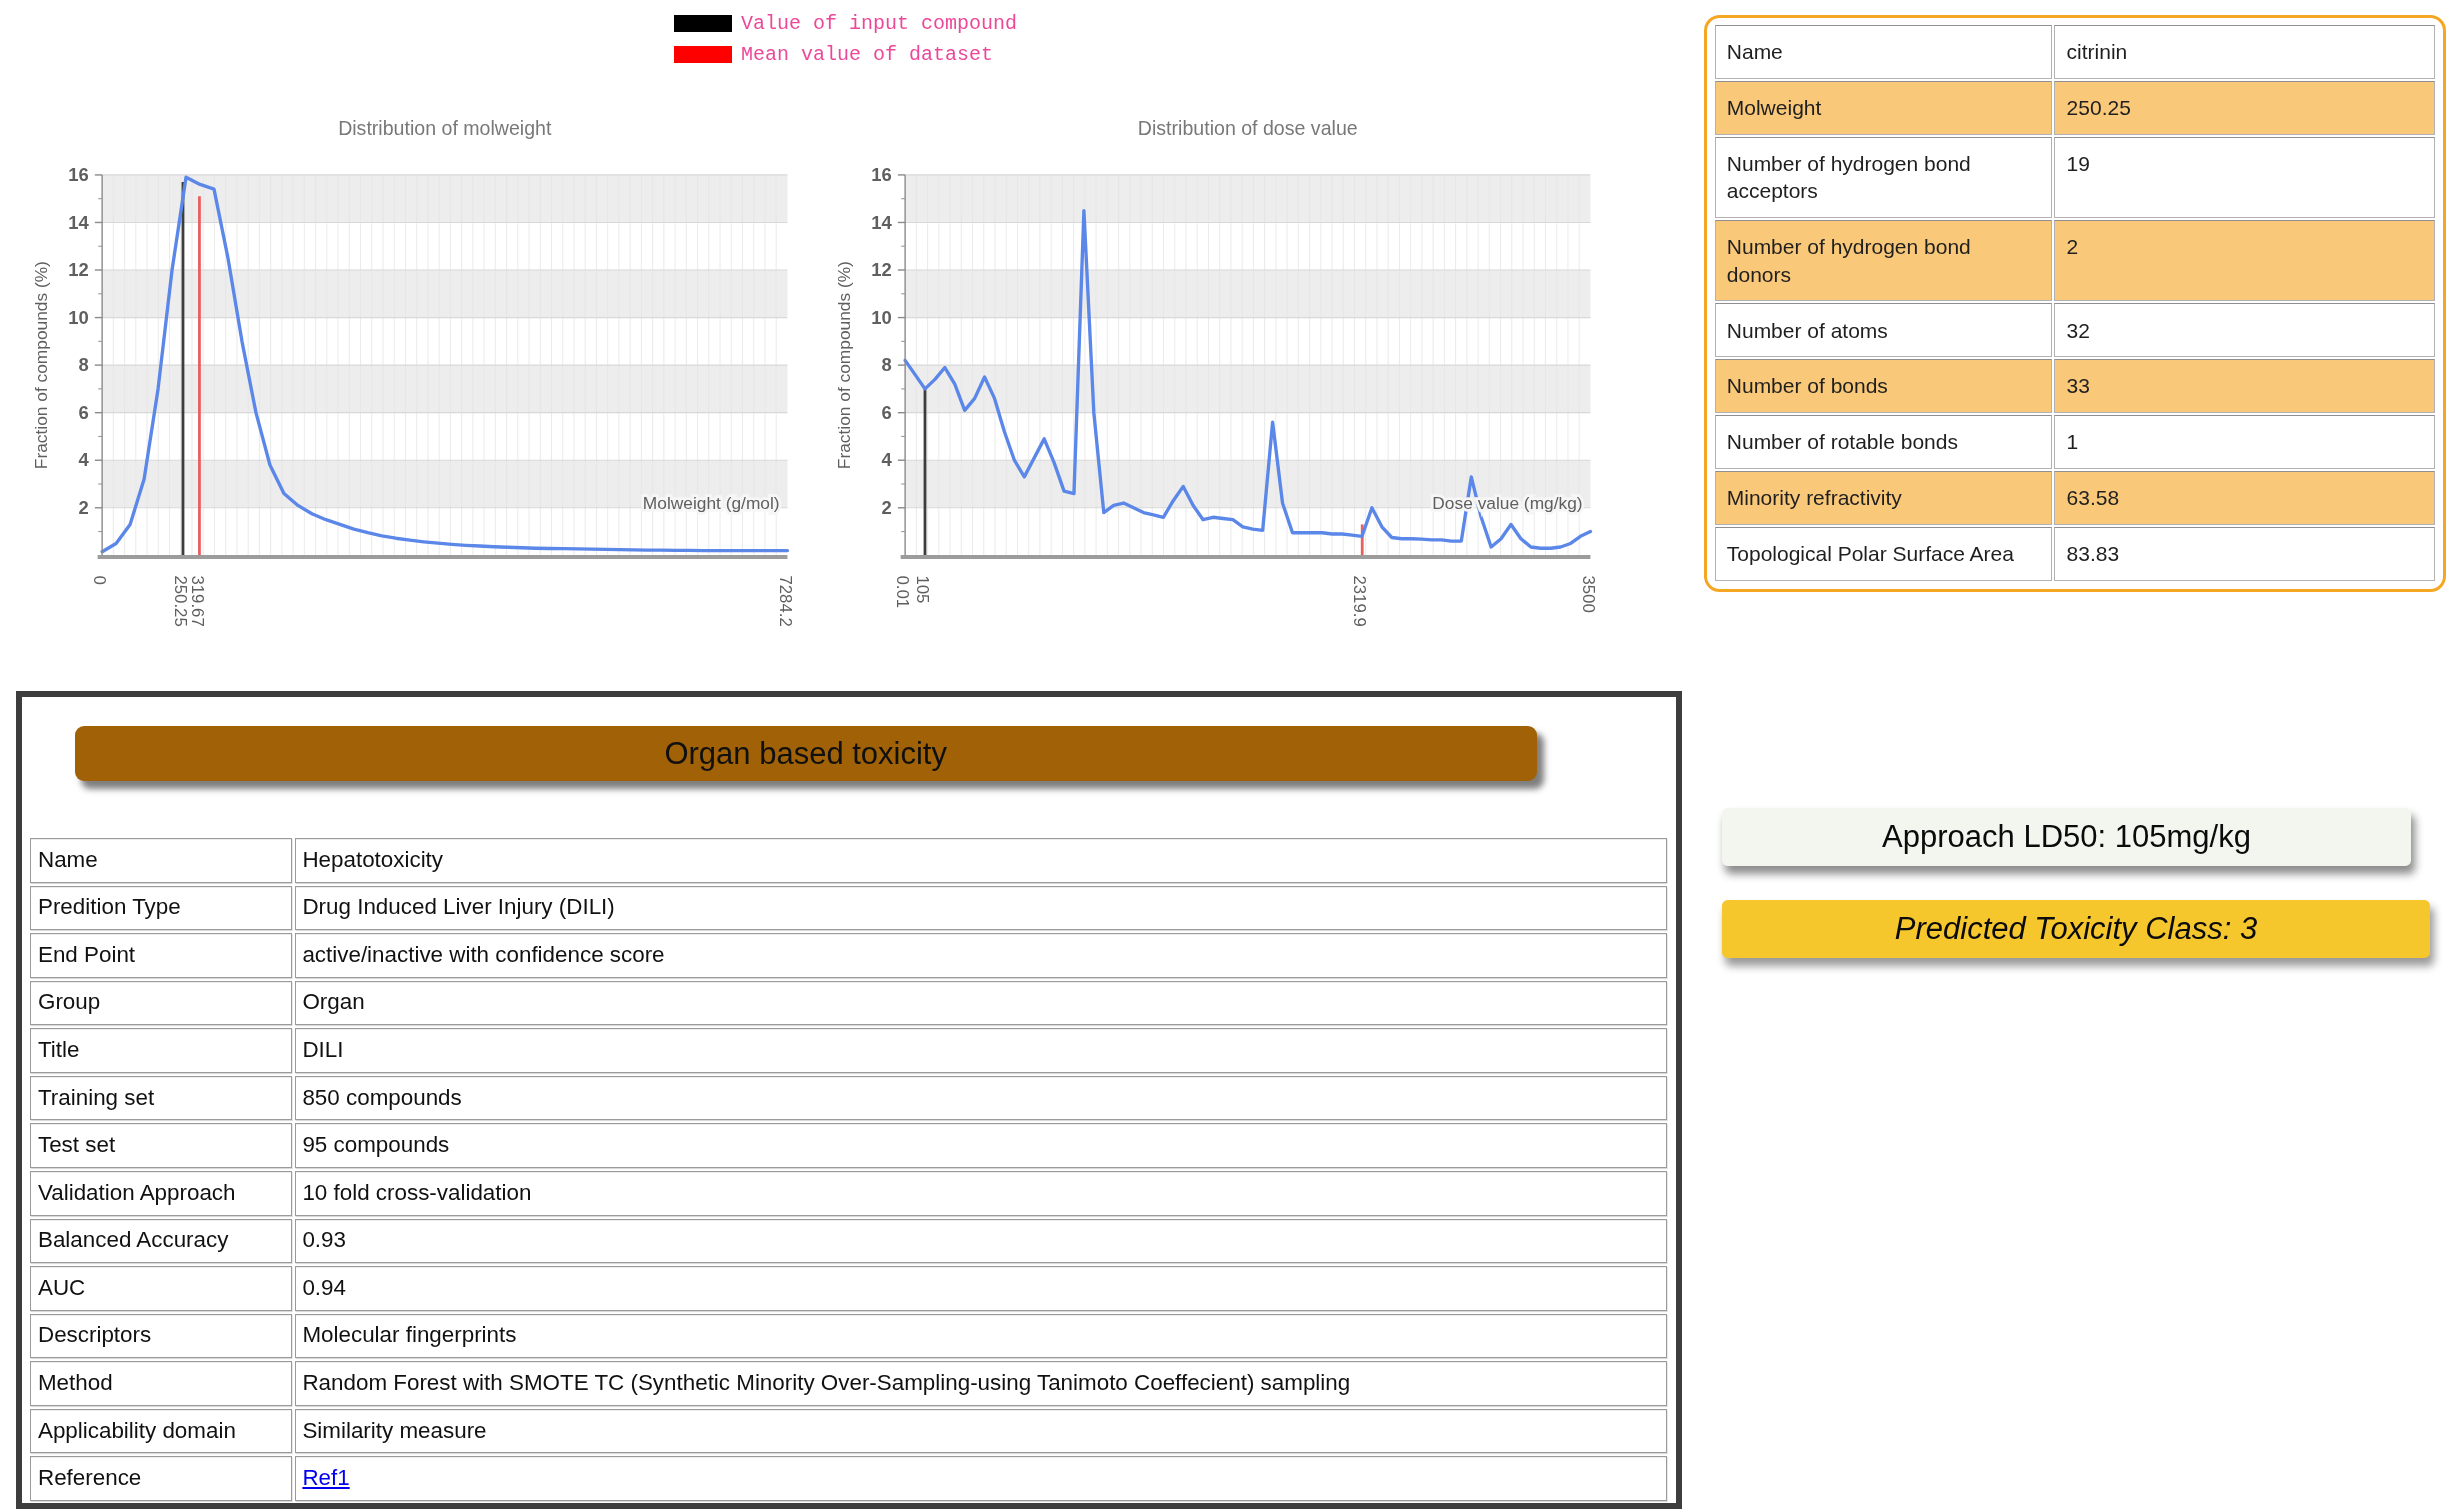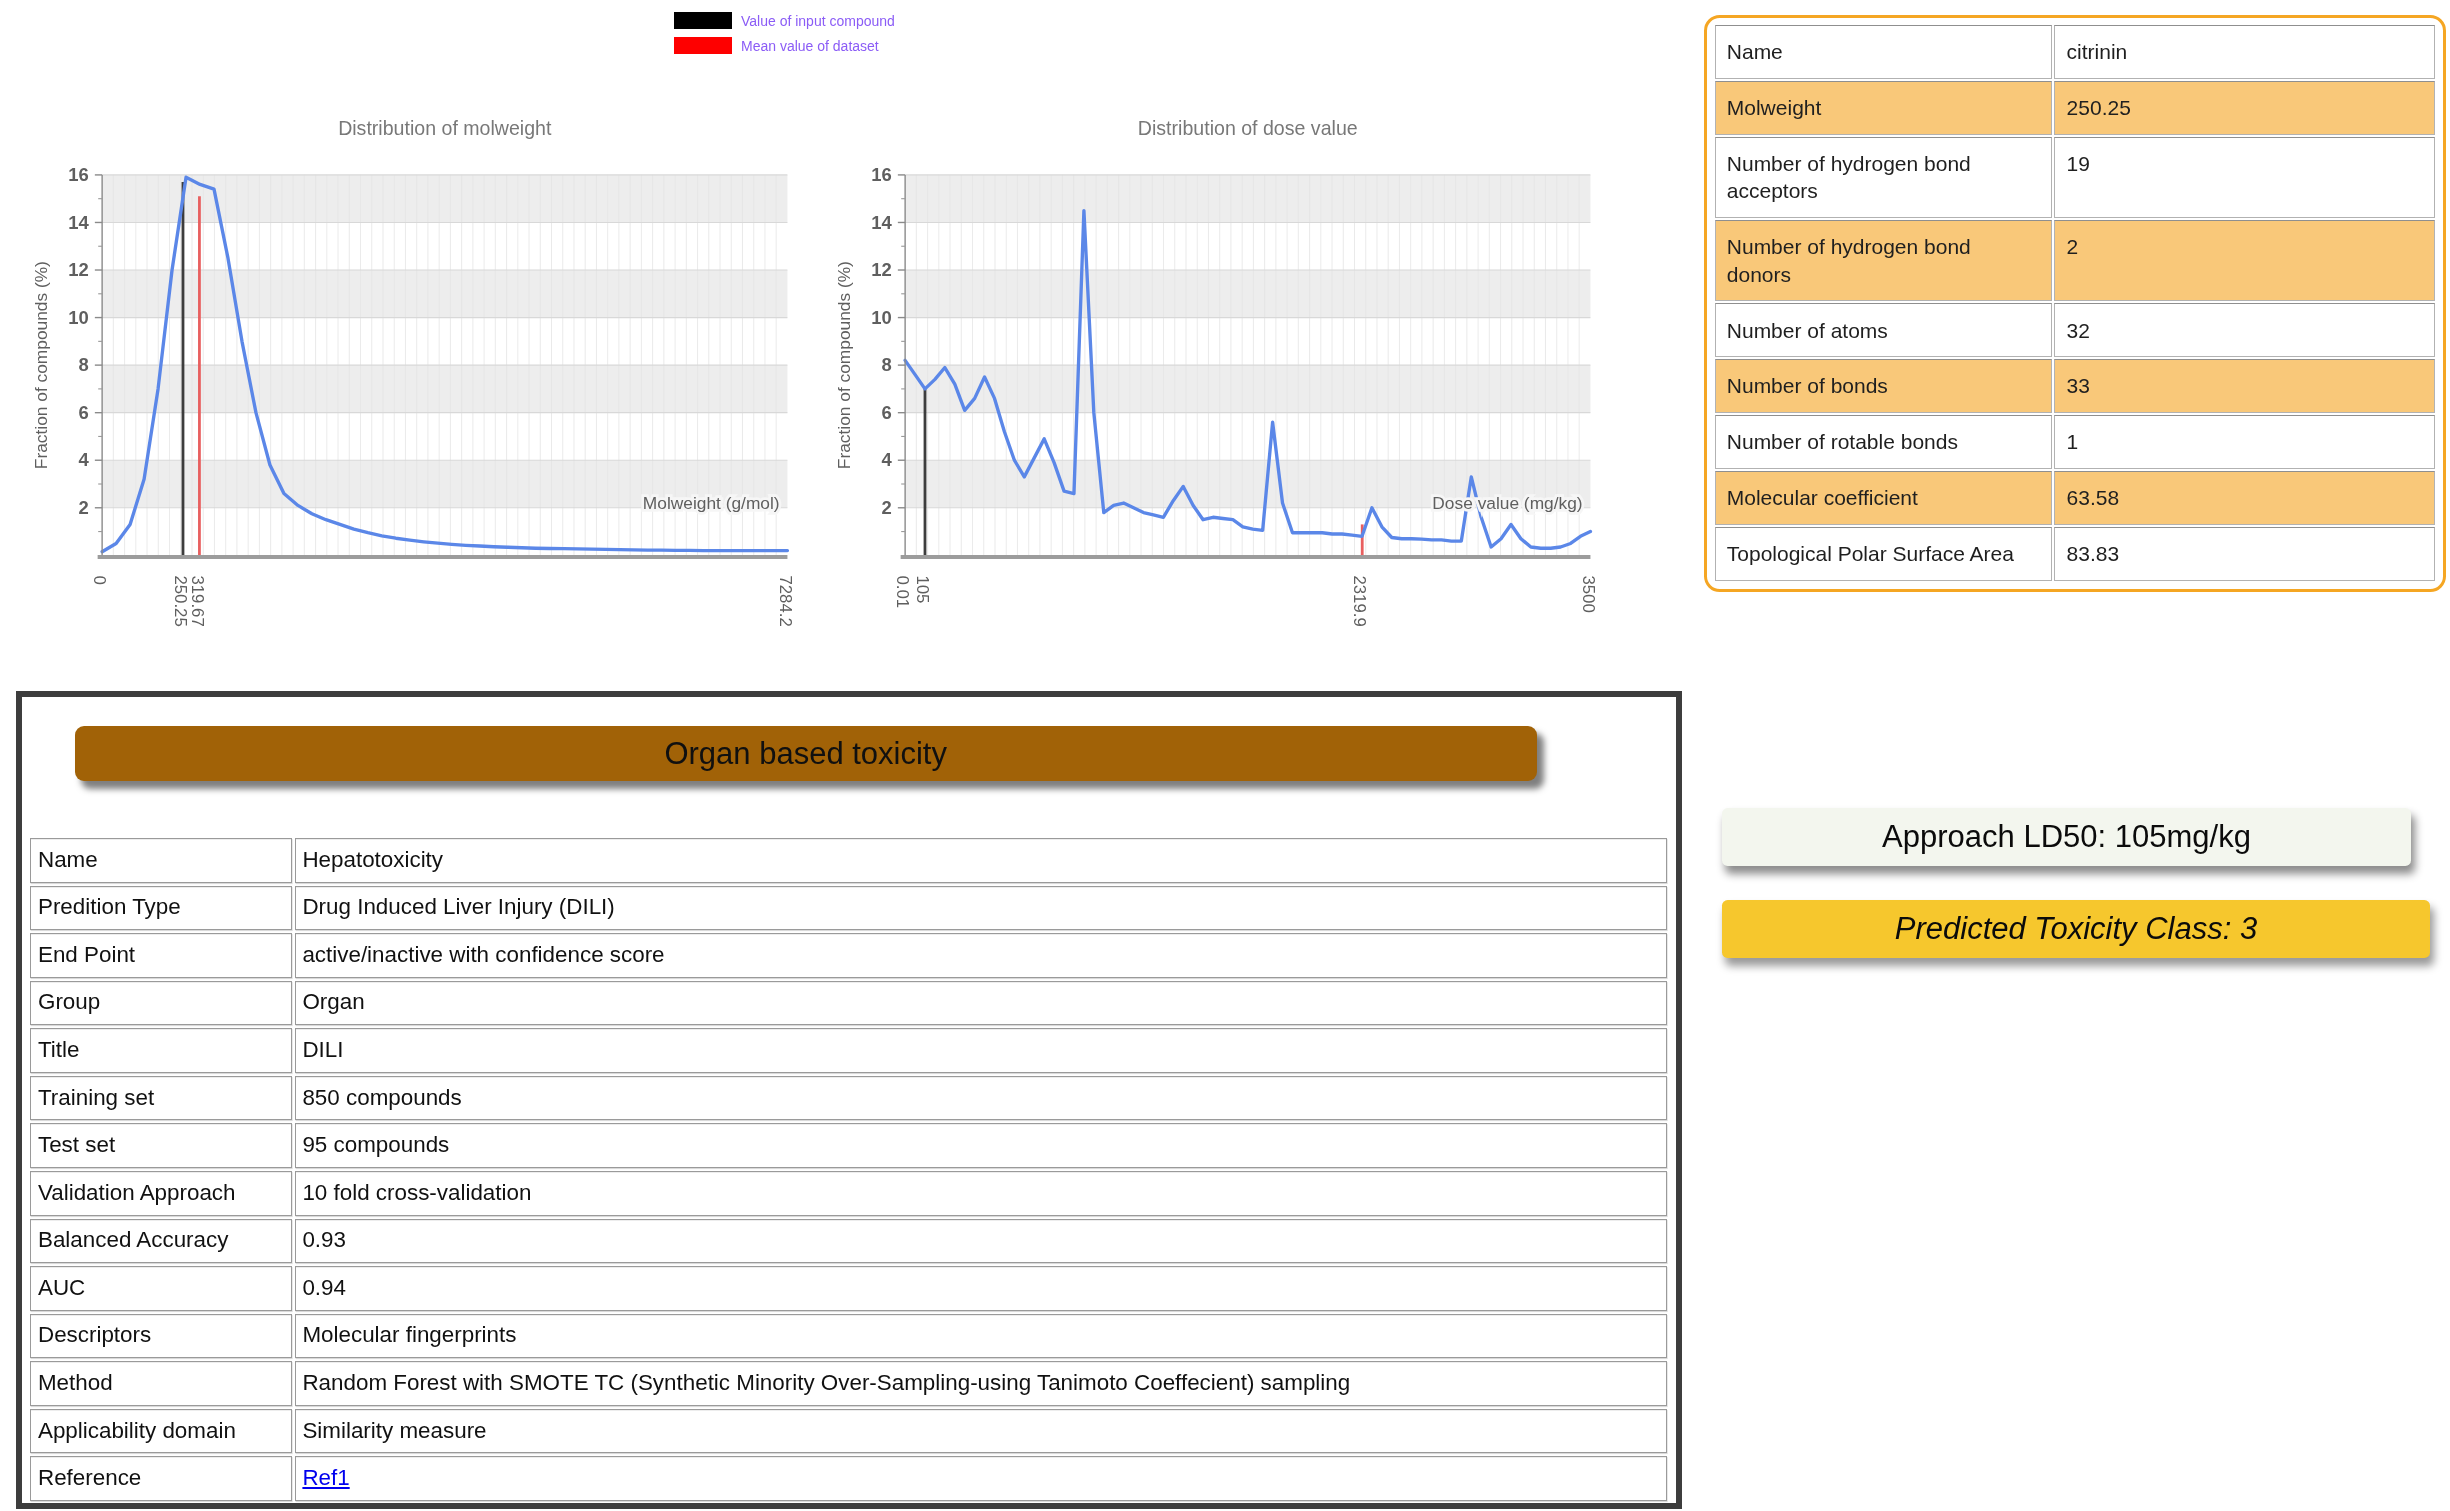--- a/index.html
+++ b/index.html
@@ -3,21 +3,21 @@
 <meta charset="utf-8">
 <style>
   html,body{margin:0;padding:0;background:#ffffff;}
   .canvas{position:relative;width:2450px;height:1512px;background:#ffffff;
           font-family:"Liberation Sans",sans-serif;color:#1a1a1a;overflow:hidden;}
 
   
   .legend{position:absolute;left:674px;top:12.3px;}
   .legend-row{display:flex;align-items:center;margin-bottom:7.8px;}
   .legend-swatch{width:58px;height:17px;margin-right:9px;}
-  .legend-label{font-size:14px;color:#8b5cf6;}
+  .legend-label{font-size:20px;color:#ec4899;font-family:Liberation Mono, monospace;}
 
   
   .chart-svg{position:absolute;width:800px;height:571px;}
   #chart0{left:21px;top:102px;}
   #chart1{left:824px;top:102px;}
 
   
   .prop-card{position:absolute;left:1704px;top:14.5px;width:742px;
              border:3.9px solid #f5a623;border-radius:15.7px;background:#fff;padding:5.6px 5.6px 6.7px 5.6px;box-sizing:border-box;}
   .prop-table{width:100%;border-collapse:separate;border-spacing:2.8px;}
@@ -311,21 +311,21 @@
           </tr>
           <tr class="alt">
             <td>Number of bonds</td>
             <td>33</td>
           </tr>
           <tr>
             <td>Number of rotable bonds</td>
             <td>1</td>
           </tr>
           <tr class="alt">
-            <td>Molecular coefficient</td>
+            <td>Minority refractivity</td>
             <td>63.58</td>
           </tr>
           <tr>
             <td>Topological Polar Surface Area</td>
             <td>83.83</td>
           </tr>
         </tbody>
     </table>
   </div>
 

